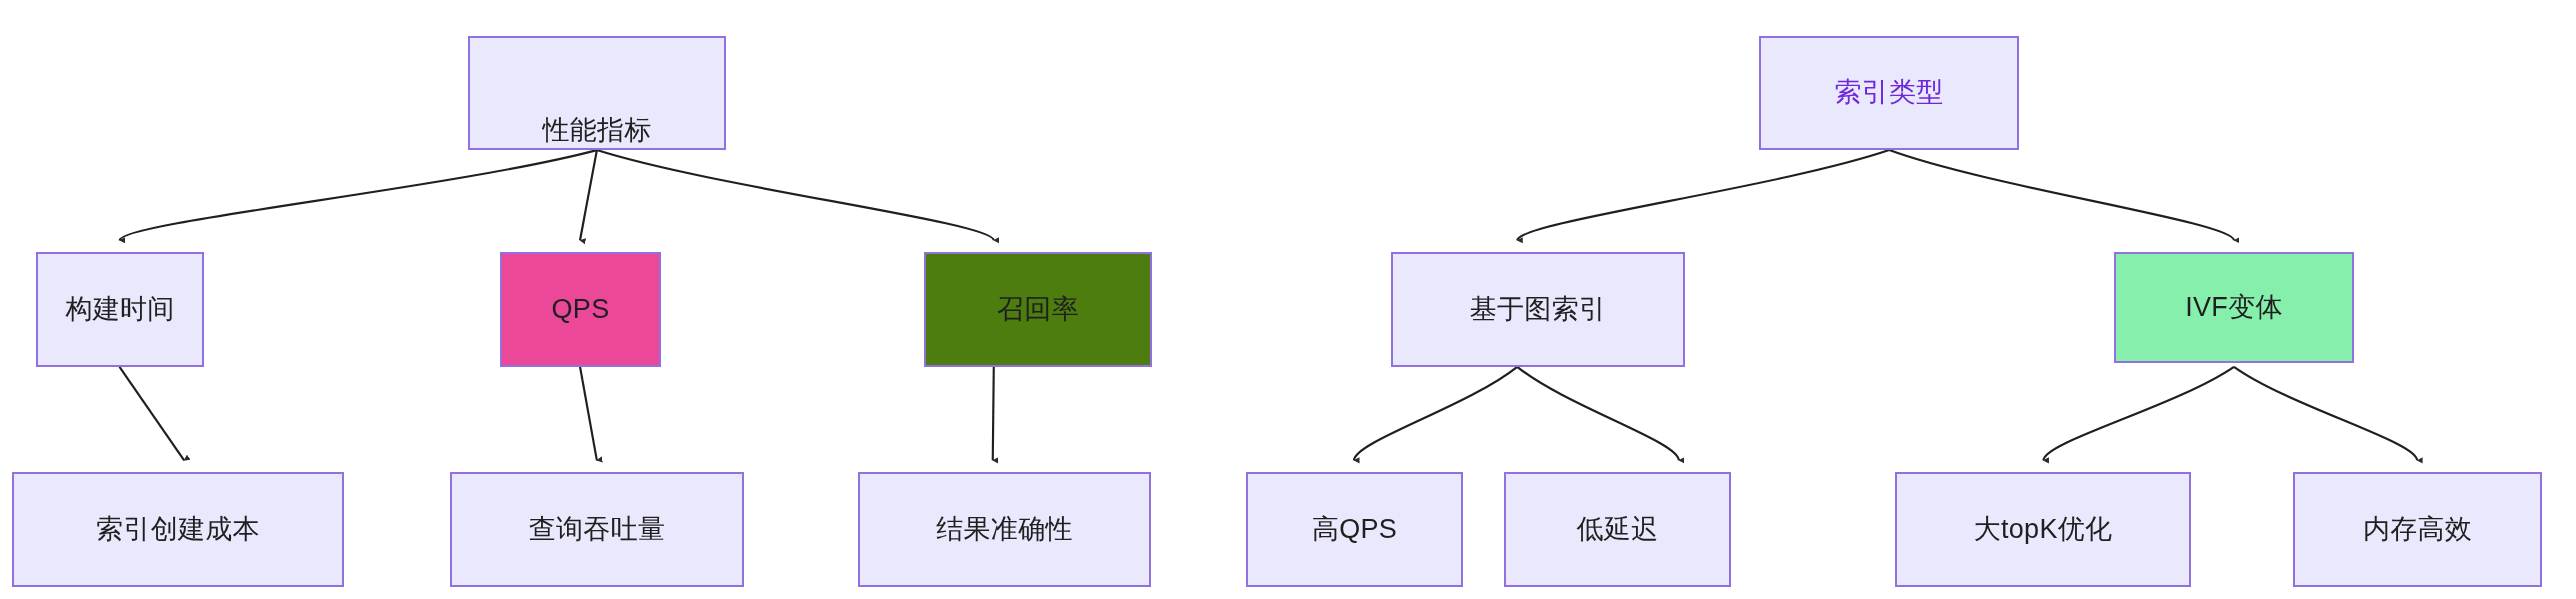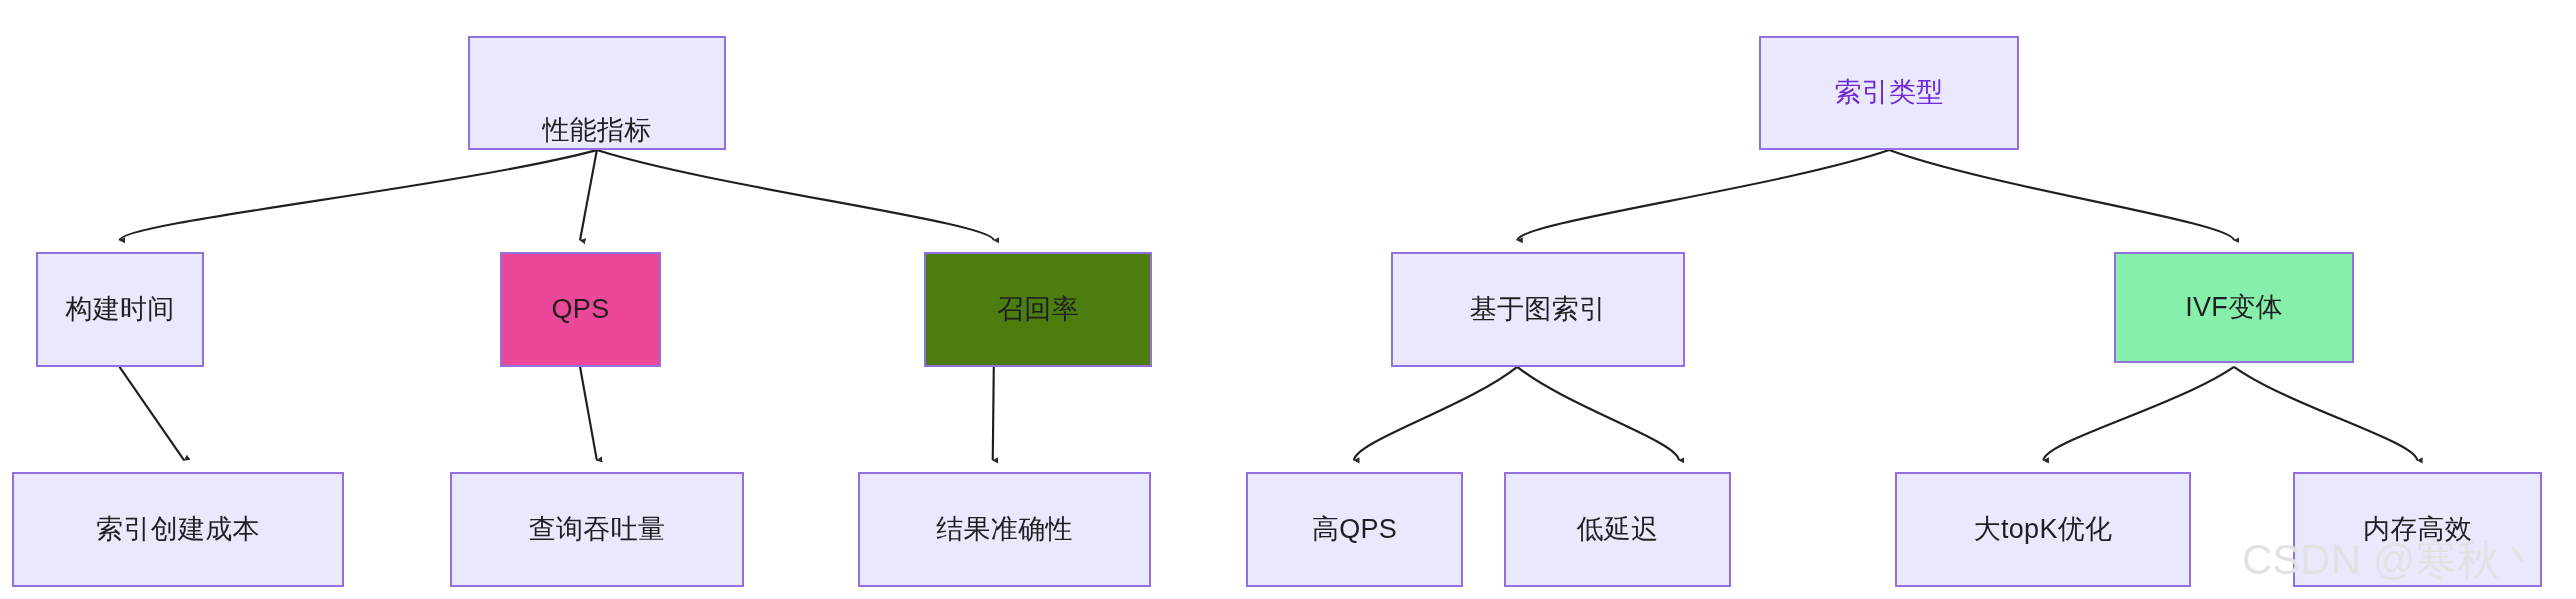--- a/index.html
+++ b/index.html
@@ -118,16 +118,15 @@
         <span class="node-label">低延迟</span>
       </div>
       <div class="node" style="left: 1895px; top: 472px; width: 296px; height: 115px; background: rgb(233, 232, 253); border-color: rgb(147, 112, 224); color: rgb(31, 31, 31);">
         <span class="node-label">大topK优化</span>
       </div>
       <div class="node" style="left: 2293px; top: 472px; width: 249px; height: 115px; background: rgb(233, 232, 253); border-color: rgb(147, 112, 224); color: rgb(31, 31, 31);">
         <span class="node-label">内存高效</span>
       </div>
     </div>
 
-  <div id="watermark">CSDN @寒秋丶</div>
 
 </div>
 
 
 </body></html>

